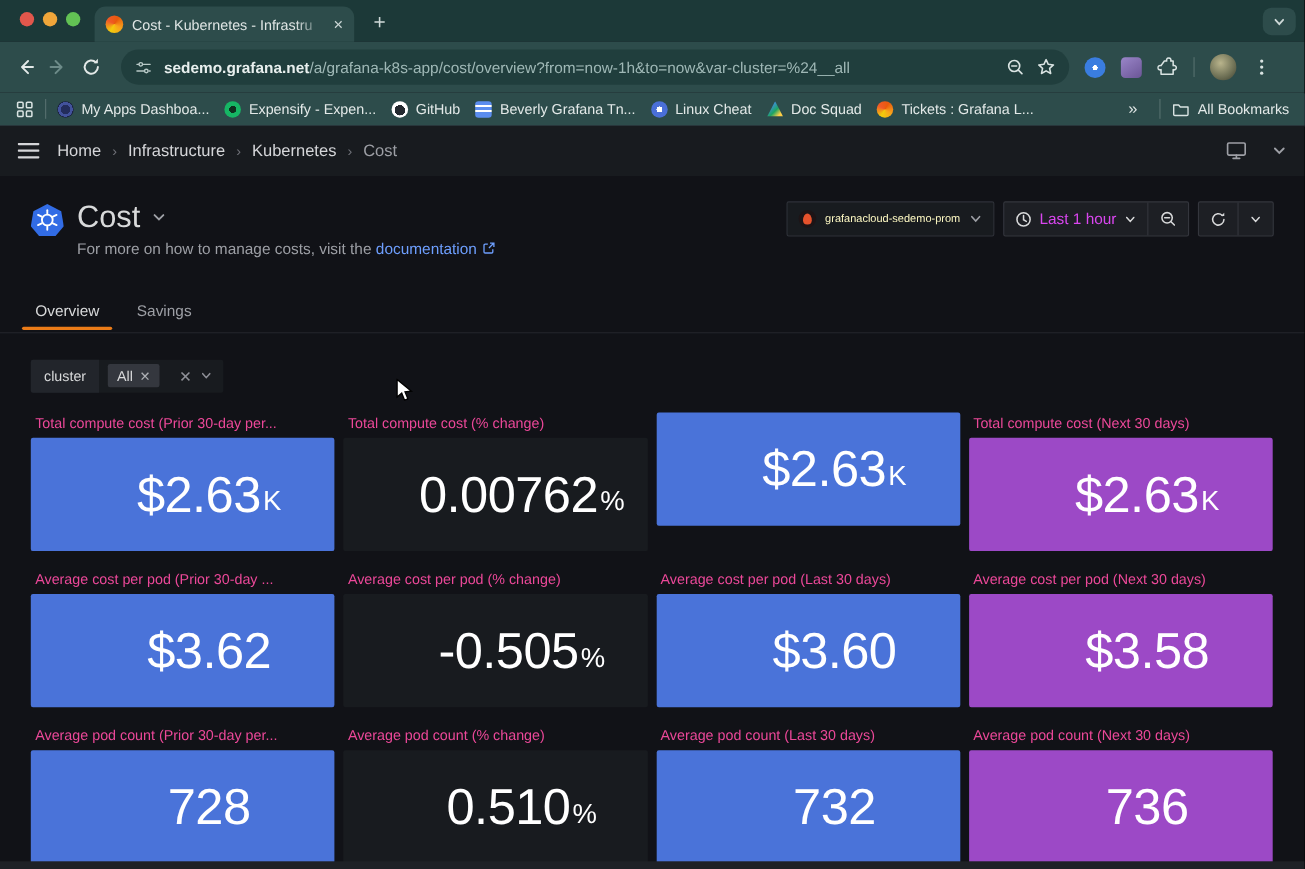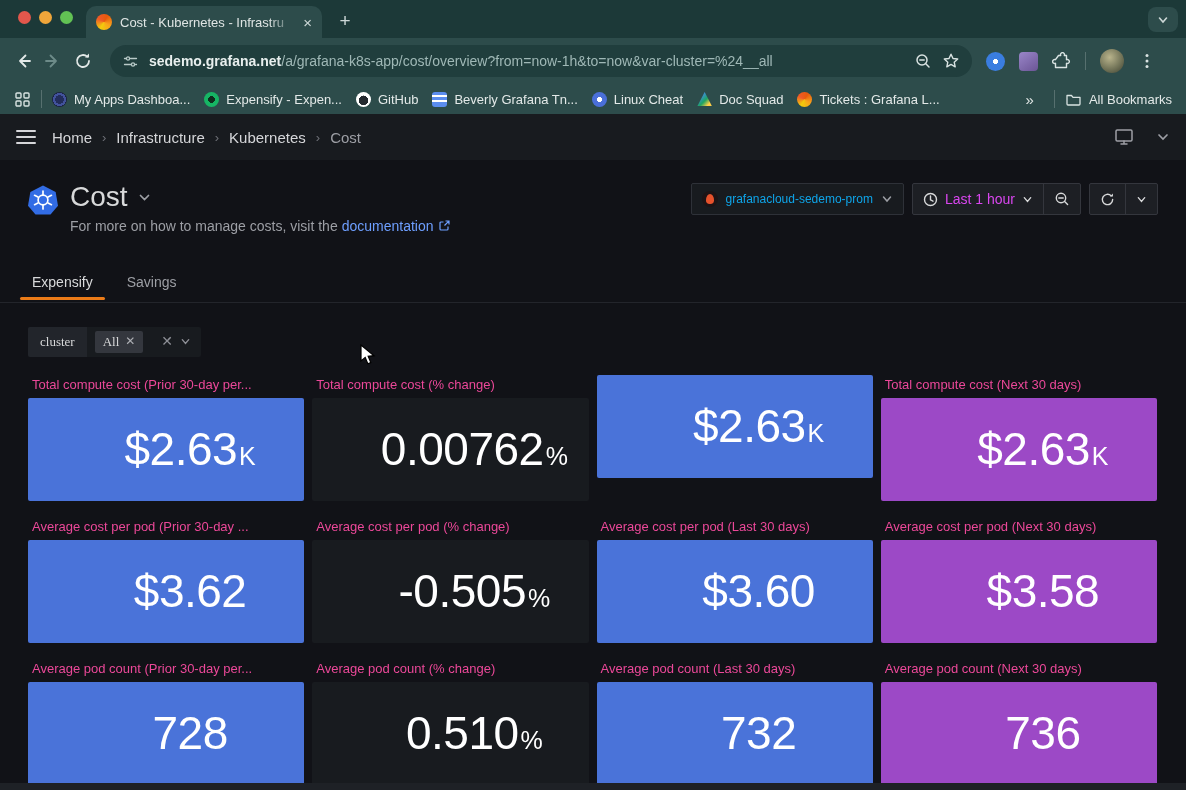--- a/index.html
+++ b/index.html
@@ -68,37 +68,37 @@
   .k8s-logo { width:30px; height:30px; flex:none; margin-top:3px; }
   .title-block { margin-left:12px; }
   .page-title-row { display:flex; align-items:center; gap:10px; }
   .page-title { font-size:28px; font-weight:500; color:#d8d9da; line-height:1.1; }
   .subtitle { margin-top:5px; font-size:14px; color:#9d9fa5; display:flex; align-items:center; gap:4px; }
   .doclink { color:var(--link,#6e9fff); }
 
   .hdr-controls { position:absolute; right:28px; top:23px; display:flex; align-items:center; gap:8px; }
   .ds-picker { height:32px; background:#181b1f; border:1px solid #2e3138; border-radius:2px;
                display:flex; align-items:center; gap:8px; padding:0 10px; }
-  .ds-label { color:#0ea5e9; font-size:12px; }
+  .ds-label { color:#fef9c3; font-size:10px; }
   .prom-icon { width:16px; height:16px; border-radius:50%; background:#1d1416; position:relative; }
   .prom-icon::after { content:""; position:absolute; left:4px; top:3px; width:8px; height:10px;
                background:#e6522c; border-radius:50% 50% 46% 46%/62% 62% 38% 38%; }
   .tp-group { height:32px; background:#1d1f24; border:1px solid #34363d; border-radius:2px;
               display:flex; align-items:center; }
   .tp-seg { display:flex; align-items:center; gap:7px; padding:0 10px; height:100%; }
   .tp-label { color:#d946ef; font-size:14px; font-weight:500; }
   .tp-div { width:1px; height:100%; background:#34363d; }
 
   .tabsrow { margin-top:34px; padding:0 28px; border-bottom:1px solid #23252b; display:flex; gap:26px; }
   .tab-item { position:relative; padding:6px 4px 12px 4px; font-size:14px; color:#9d9fa5; }
   .tab-item.active { color:#d8d9da; font-weight:500; }
   .tab-item.active::after { content:""; position:absolute; left:-8px; right:-8px; bottom:2px; height:3px;
                             border-radius:2px; background:var(--accent,#eb7b18); }
 
-  .filterrow { margin:24px 28px 0 28px; display:flex;font-family:Liberation Serif, serif; }
+  .filterrow { margin:24px 28px 0 28px; display:flex; }
   .filter-ctl { display:flex; align-items:center; background:#181b1f; border-radius:2px; height:30px; }
   .filter-label { background:#22252b; align-self:stretch; display:flex; align-items:center;
                   padding:0 12px; color:#d8d9da; font-size:13px; font-weight:500; border-radius:2px 0 0 2px; }
   .filter-pill { margin:0 8px; background:#34373e; border-radius:2px; display:flex; align-items:center;
                  gap:6px; padding:3px 8px; color:#d8d9da; font-size:13px; }
   .pill-x { color:#aeb0b5; font-size:12px; }
   .filter-clear { color:#8e9097; font-size:14px; margin:0 7px 0 10px; }
   .filter-chevron { margin-right:10px; display:flex; align-items:center; }
 
   .panels-grid { display:grid; grid-template-columns:repeat(4,1fr); column-gap:8px; row-gap:16px;
@@ -338,21 +338,21 @@
           <div class="tp-seg">
             <svg class="icon" width="11" height="11" viewBox="0 0 12 12">
                 <path d="M2.5 4l3.5 4 3.5-4" fill="none" stroke="#d8d9da" stroke-width="1.5" stroke-linecap="round"></path>
               </svg>
           </div>
         </div>
       </div>
     </div>
 
     <div class="tabsrow">
-      <span class="tab-item active">Expensify</span>
+      <span class="tab-item active">Overview</span>
       <span class="tab-item">Savings</span>
     </div>
 
     <div class="filterrow">
       <div class="filter-ctl">
         <span class="filter-label">cluster</span>
         <span class="filter-pill">
           <span>All</span>
           <span class="pill-x">✕</span>
         </span>

